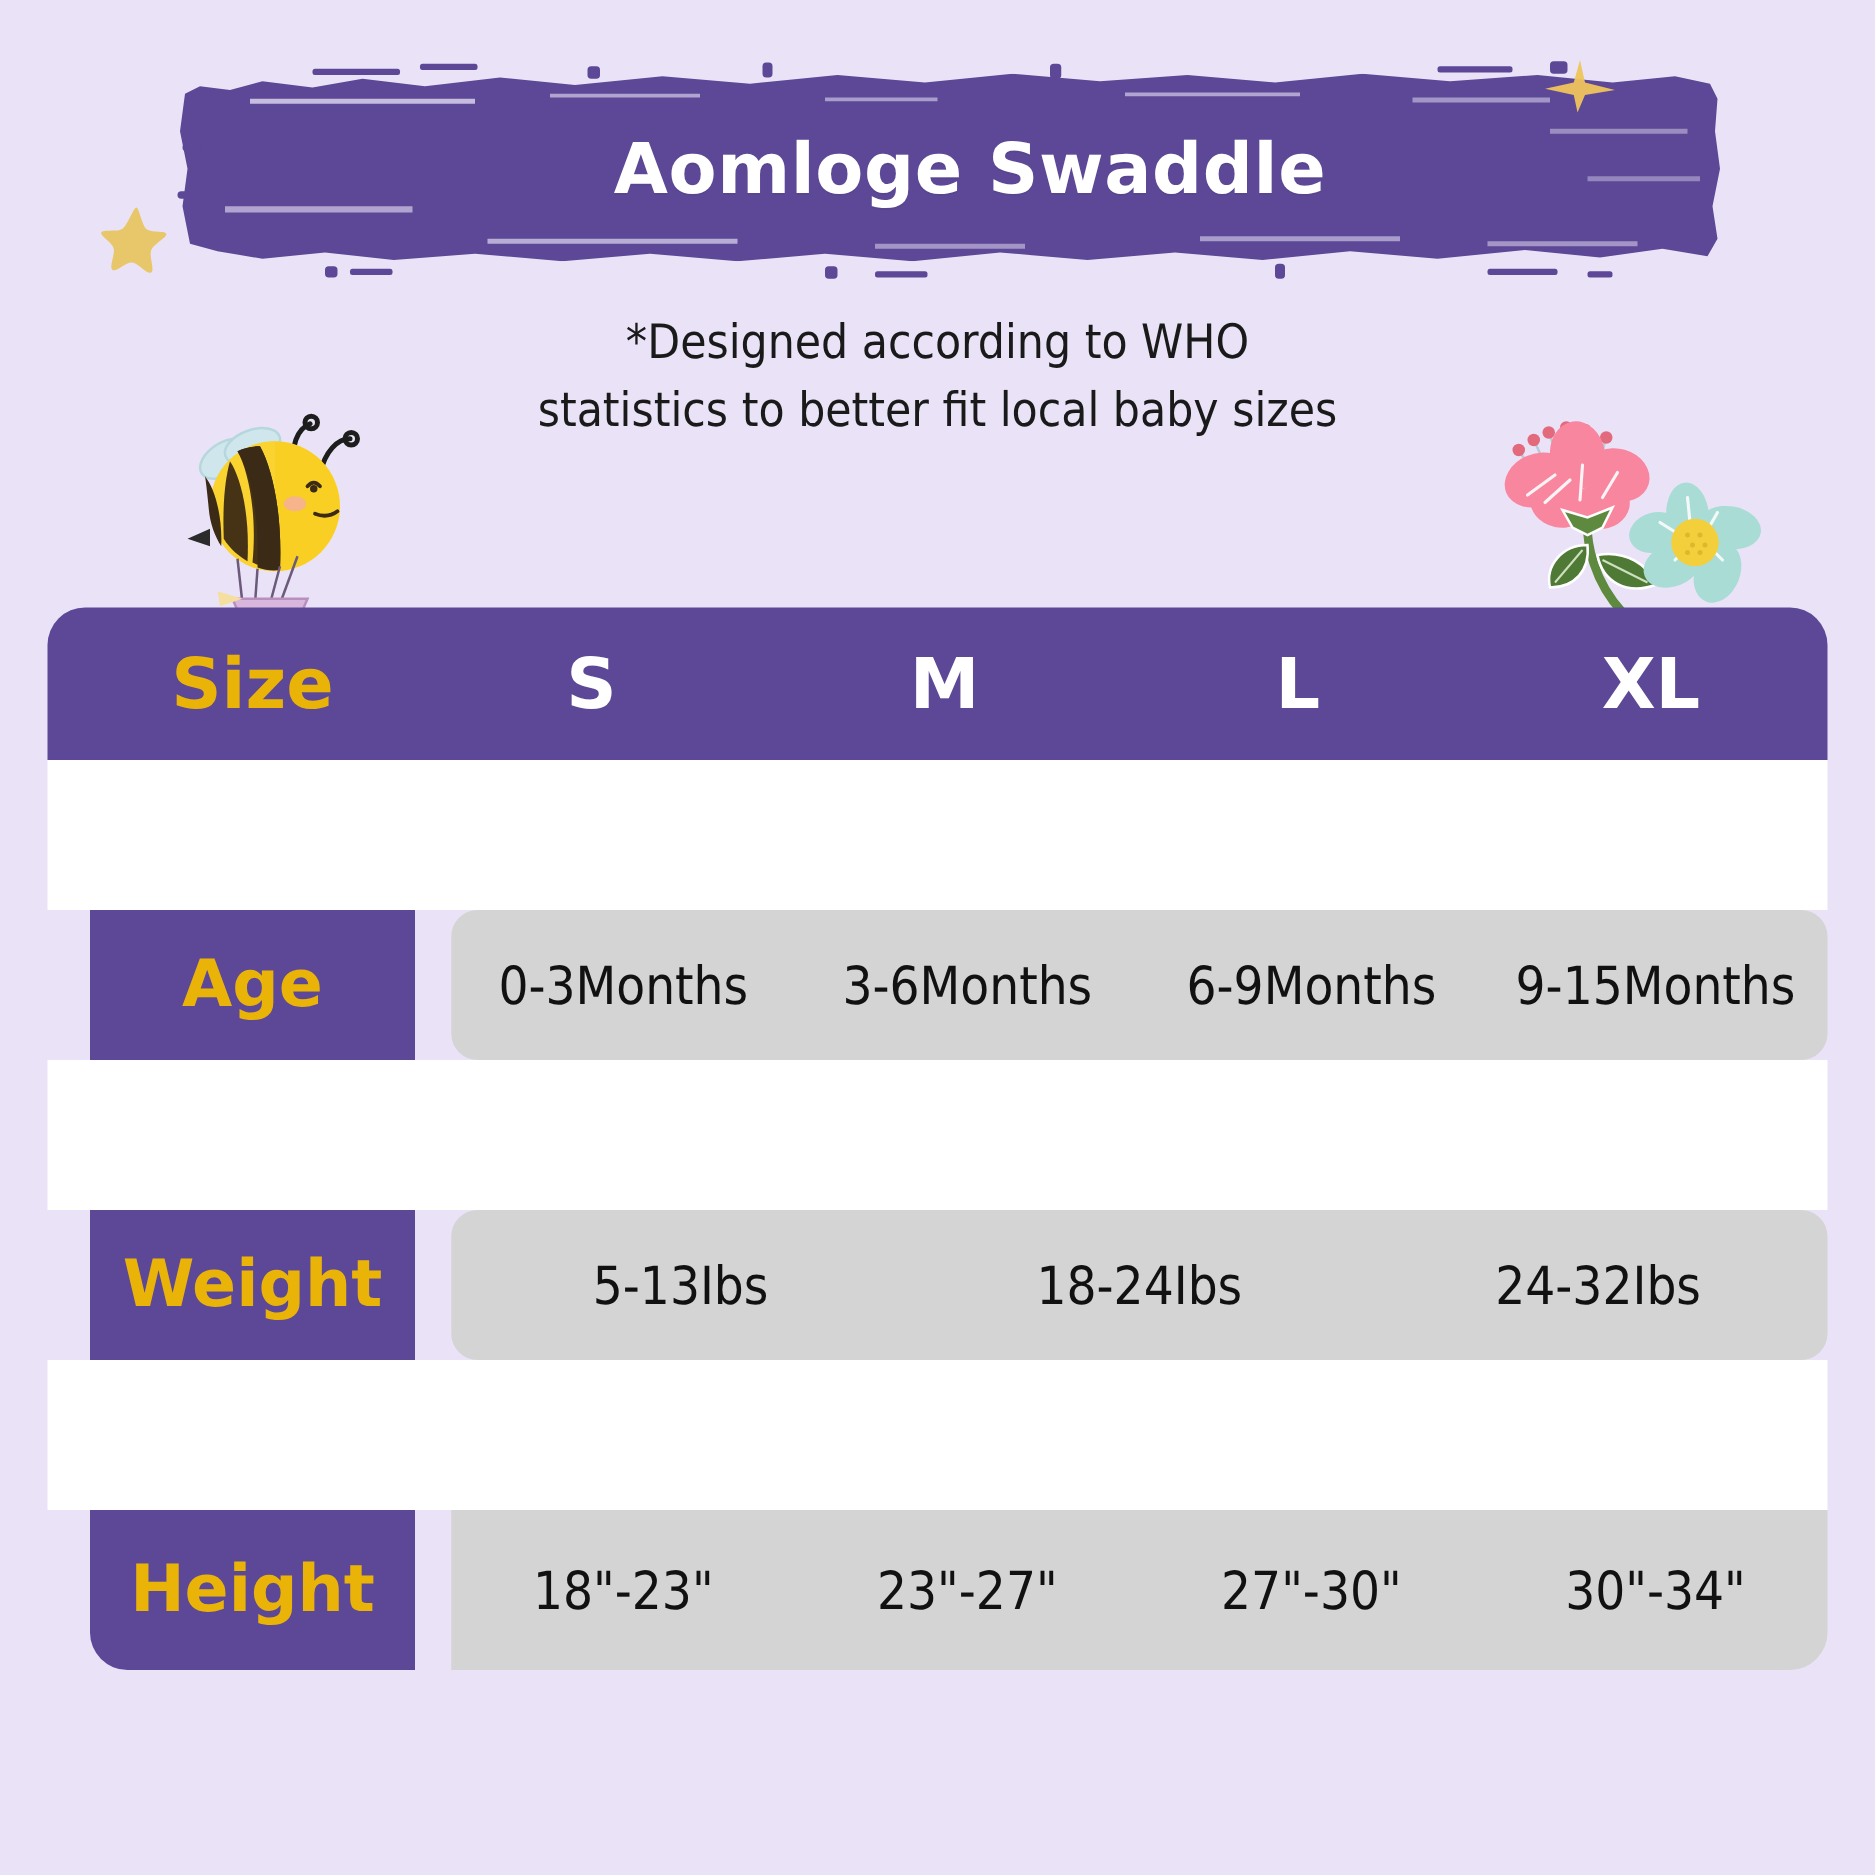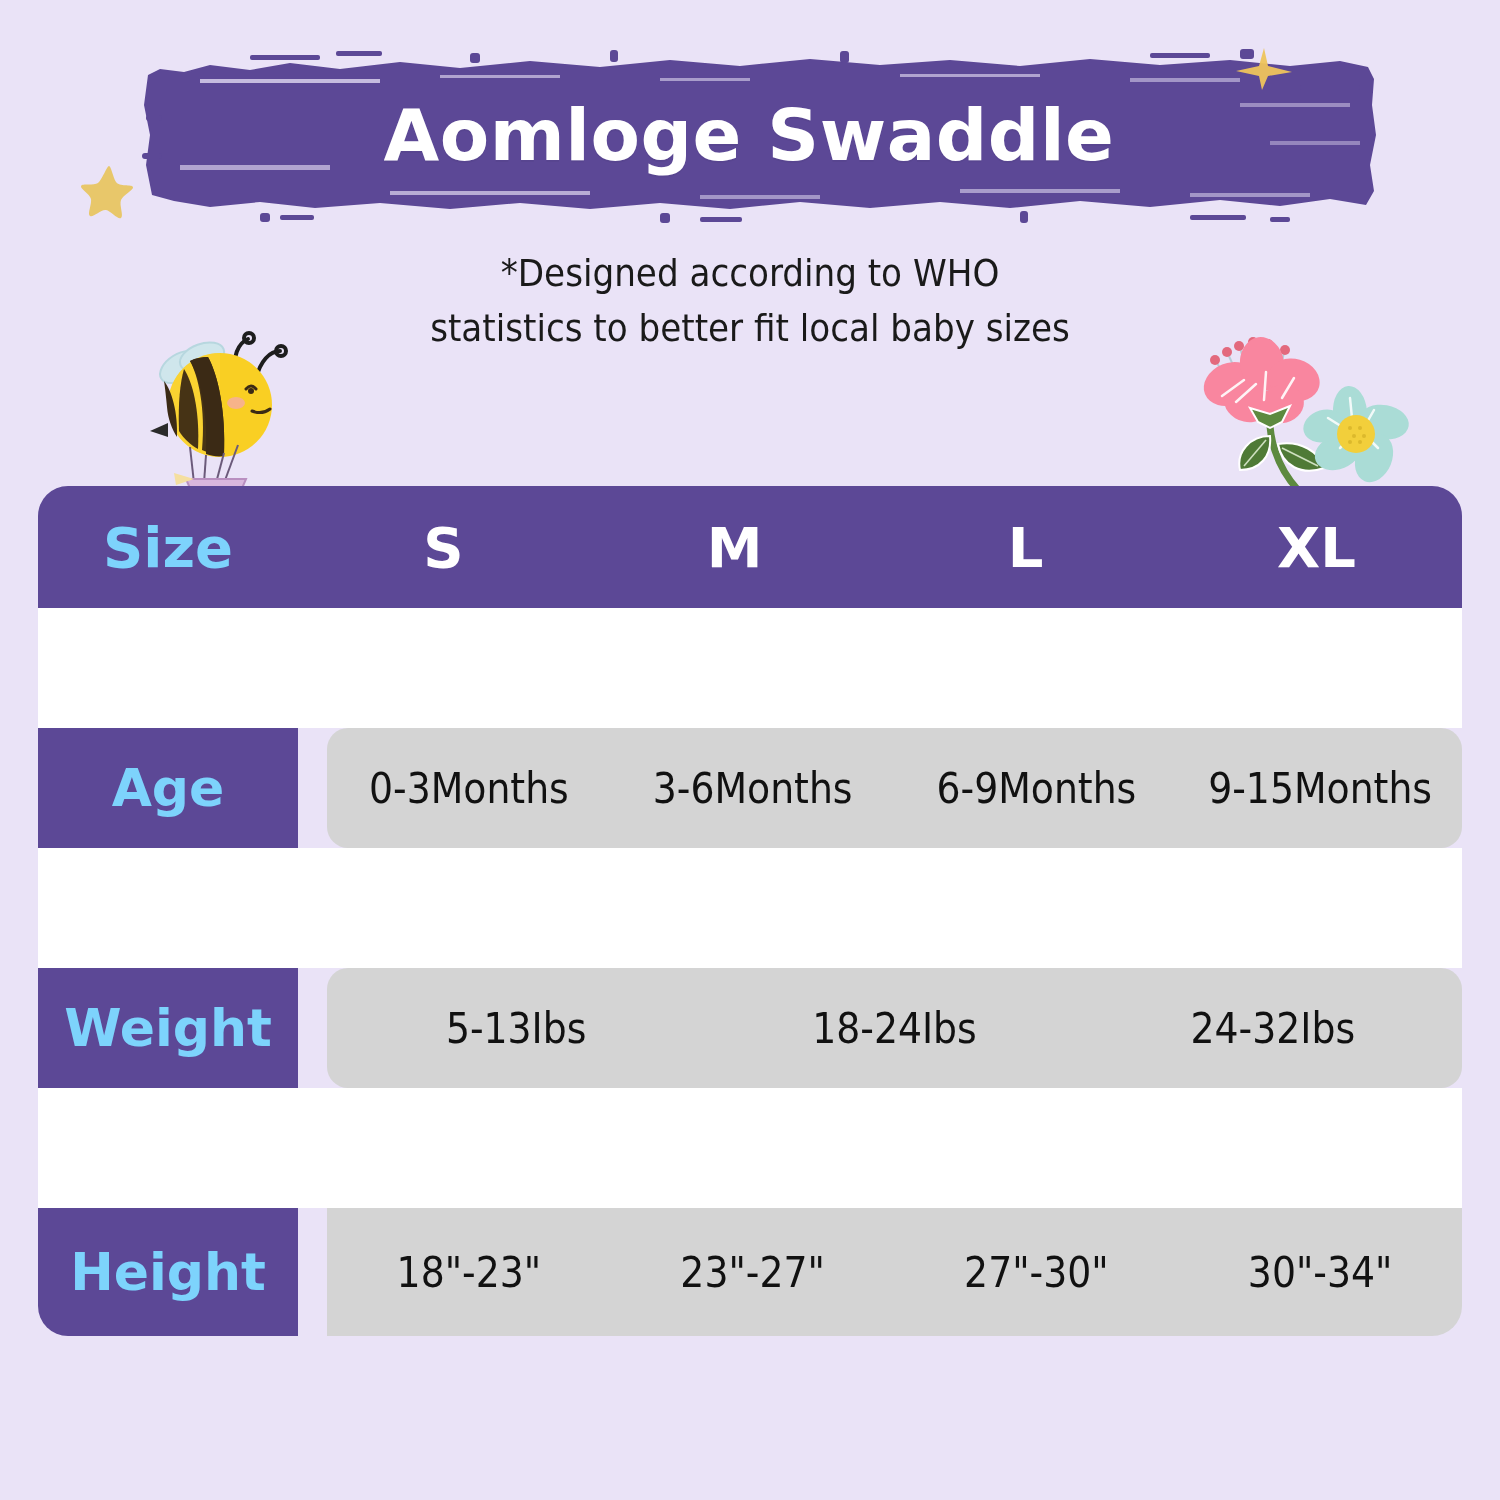--- a/index.html
+++ b/index.html
@@ -23,29 +23,29 @@
     width: 1500px;
     height: 240px;
   }
   #banner-svg {
     position: absolute;
     left: 140px; top: 45px;
     width: 1240px; height: 180px;
   }
   #banner-title {
     position: absolute;
-    left: 129px; top: 45px;
+    left: 156px; top: 45px;
     width: 1240px; height: 180px;
     display: flex;
     align-items: center;
     justify-content: center;
     color: #ffffff;
     font-family: "DejaVu Sans", sans-serif;
     font-weight: bold;
-    font-size: 72px;
+    font-size: 56px;
     letter-spacing: 0.5px;
     text-shadow: 0 2px 0 rgba(0,0,0,0.04);
     white-space: nowrap;
   }
 
   
   #banner-sparkle {
     position: absolute;
     left: 1232px; top: 46px;
     width: 70px; height: 46px;
@@ -95,25 +95,26 @@
     display: flex;
     width: 100%;
   }
 
   .label-cell {
     width: 260px;
     flex: 0 0 260px;
     display: flex;
     align-items: center;
     justify-content: center;
-    color: #7dd3fc;
+    color: #eab308;
     font-family: "DejaVu Sans", sans-serif;
     font-weight: bold;
     font-size: 52px;
     background: #5c4896;
+    margin-left: 34px;
   }
 
   .data-cells {
     flex: 1 1 auto;
     display: flex;
   }
   .data-cell {
     flex: 1 1 0;
     display: flex;
     align-items: center;

